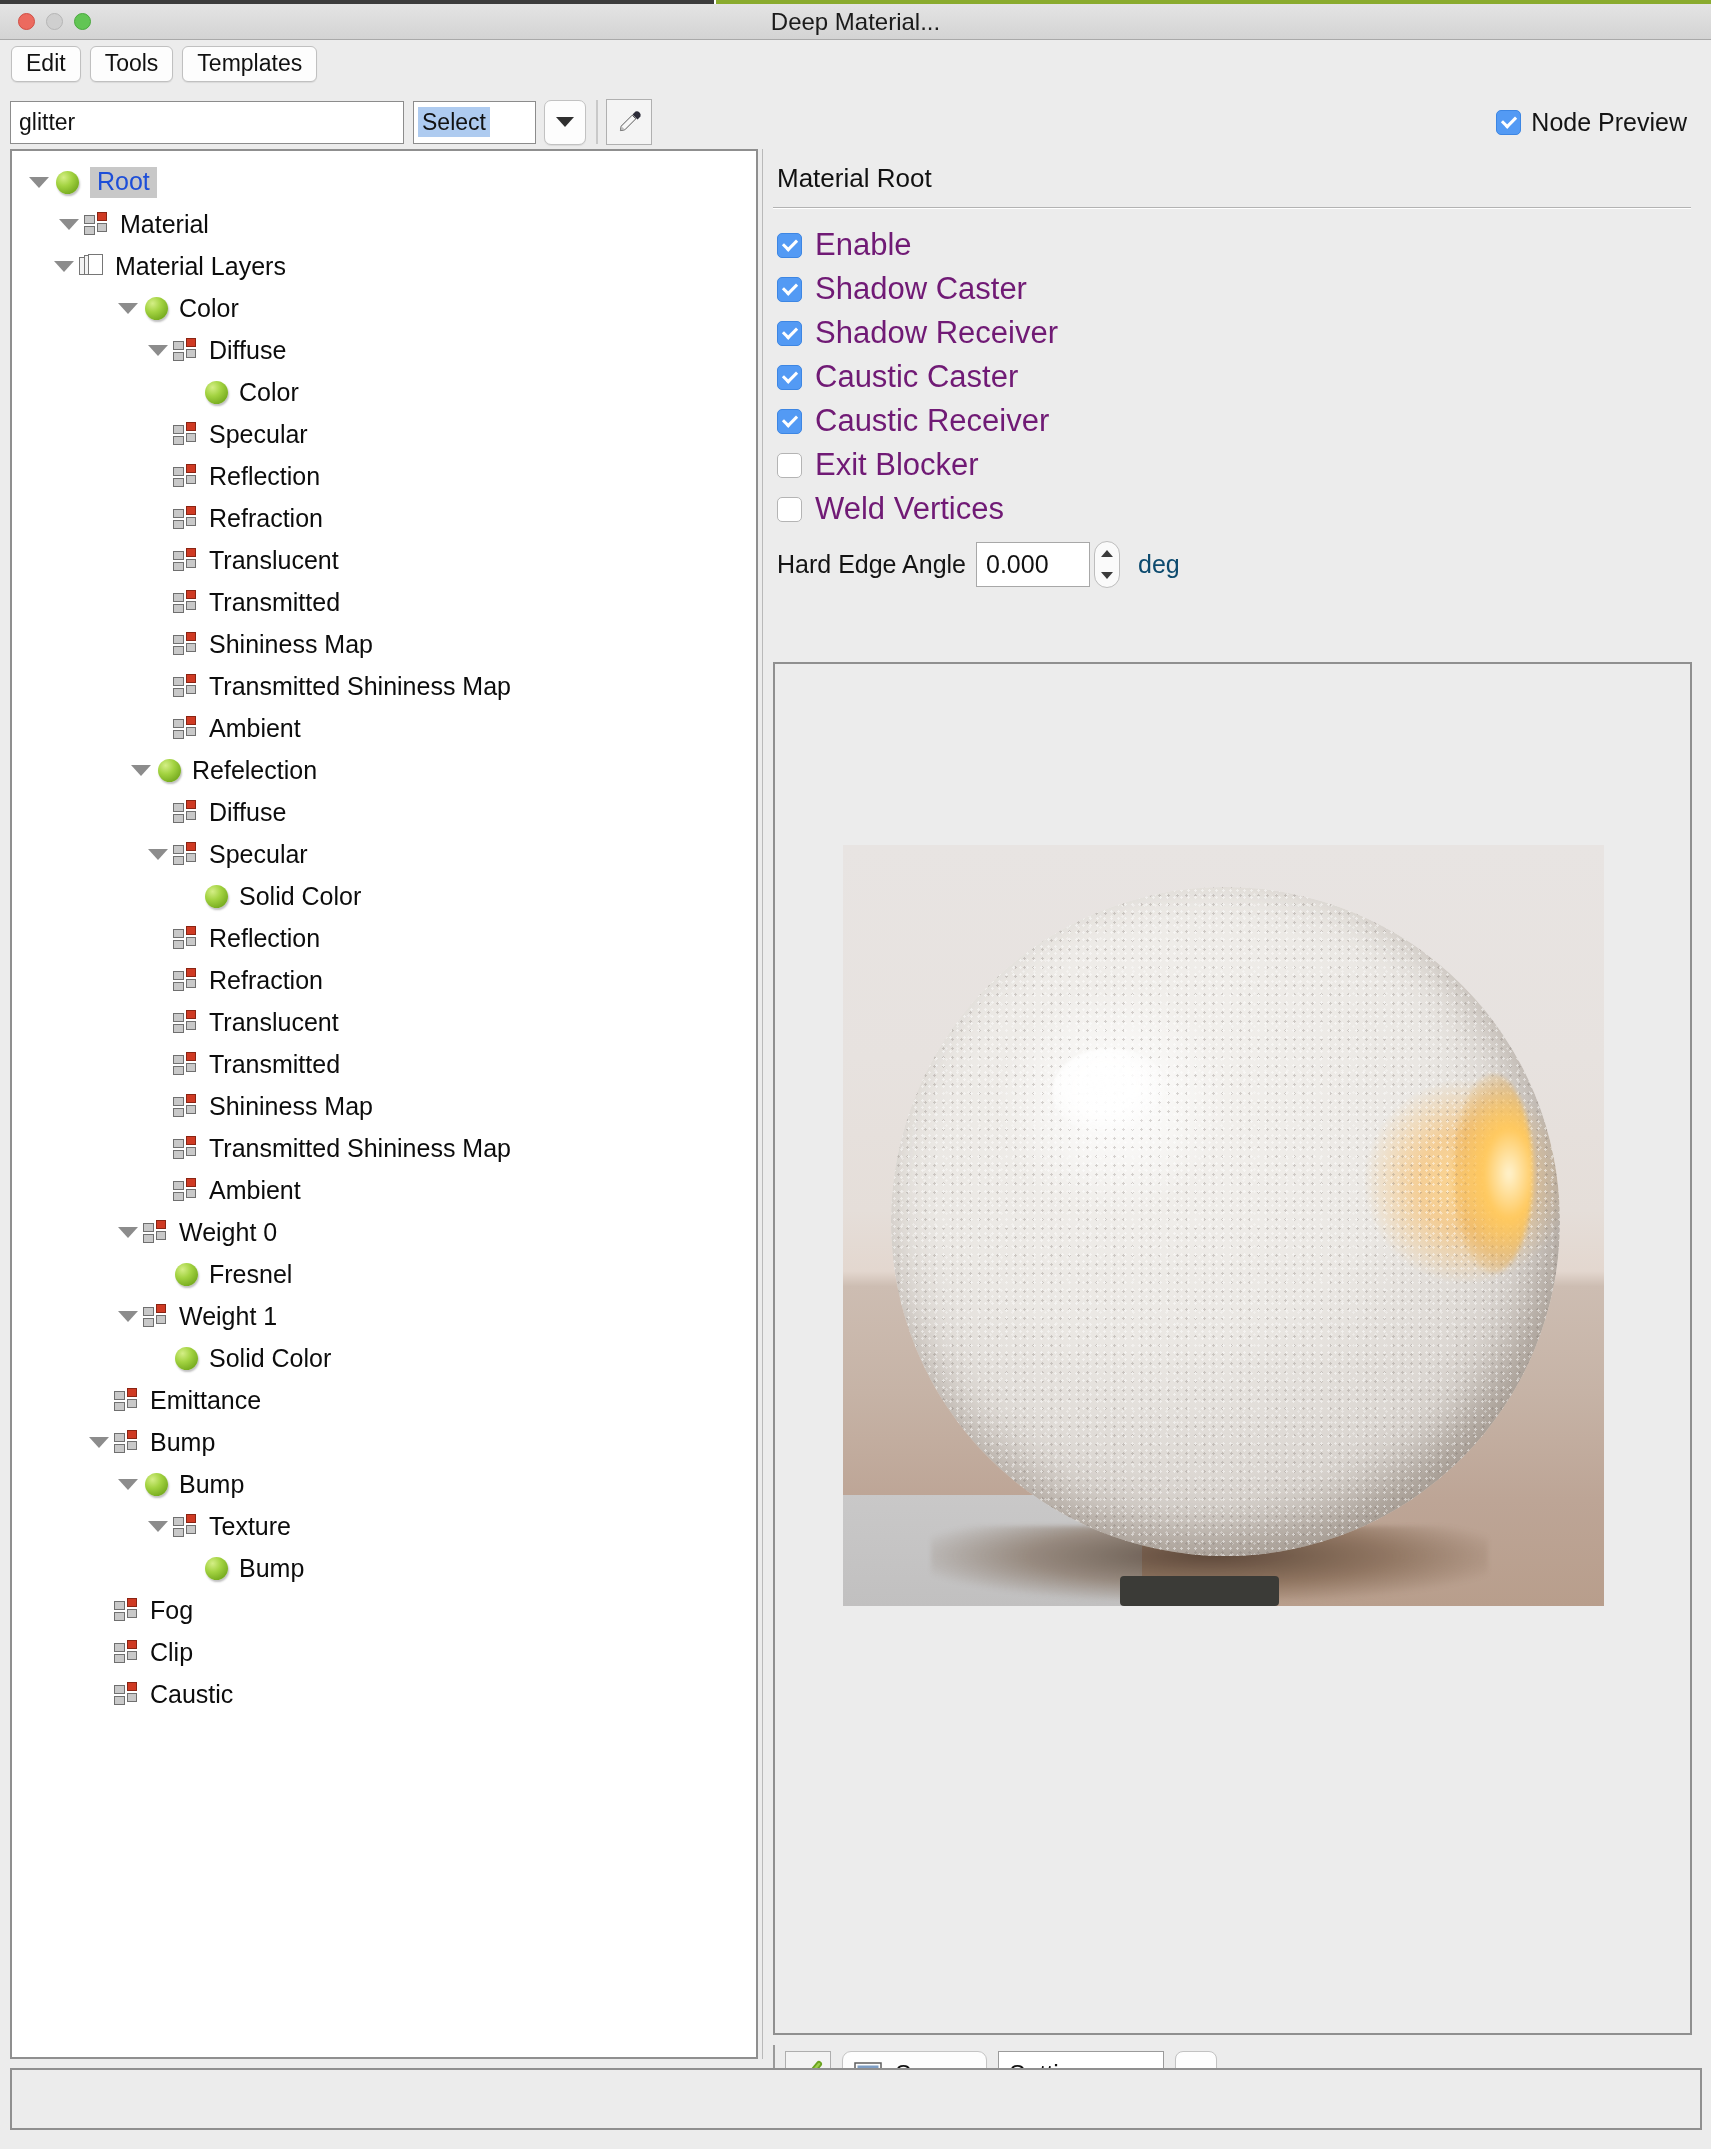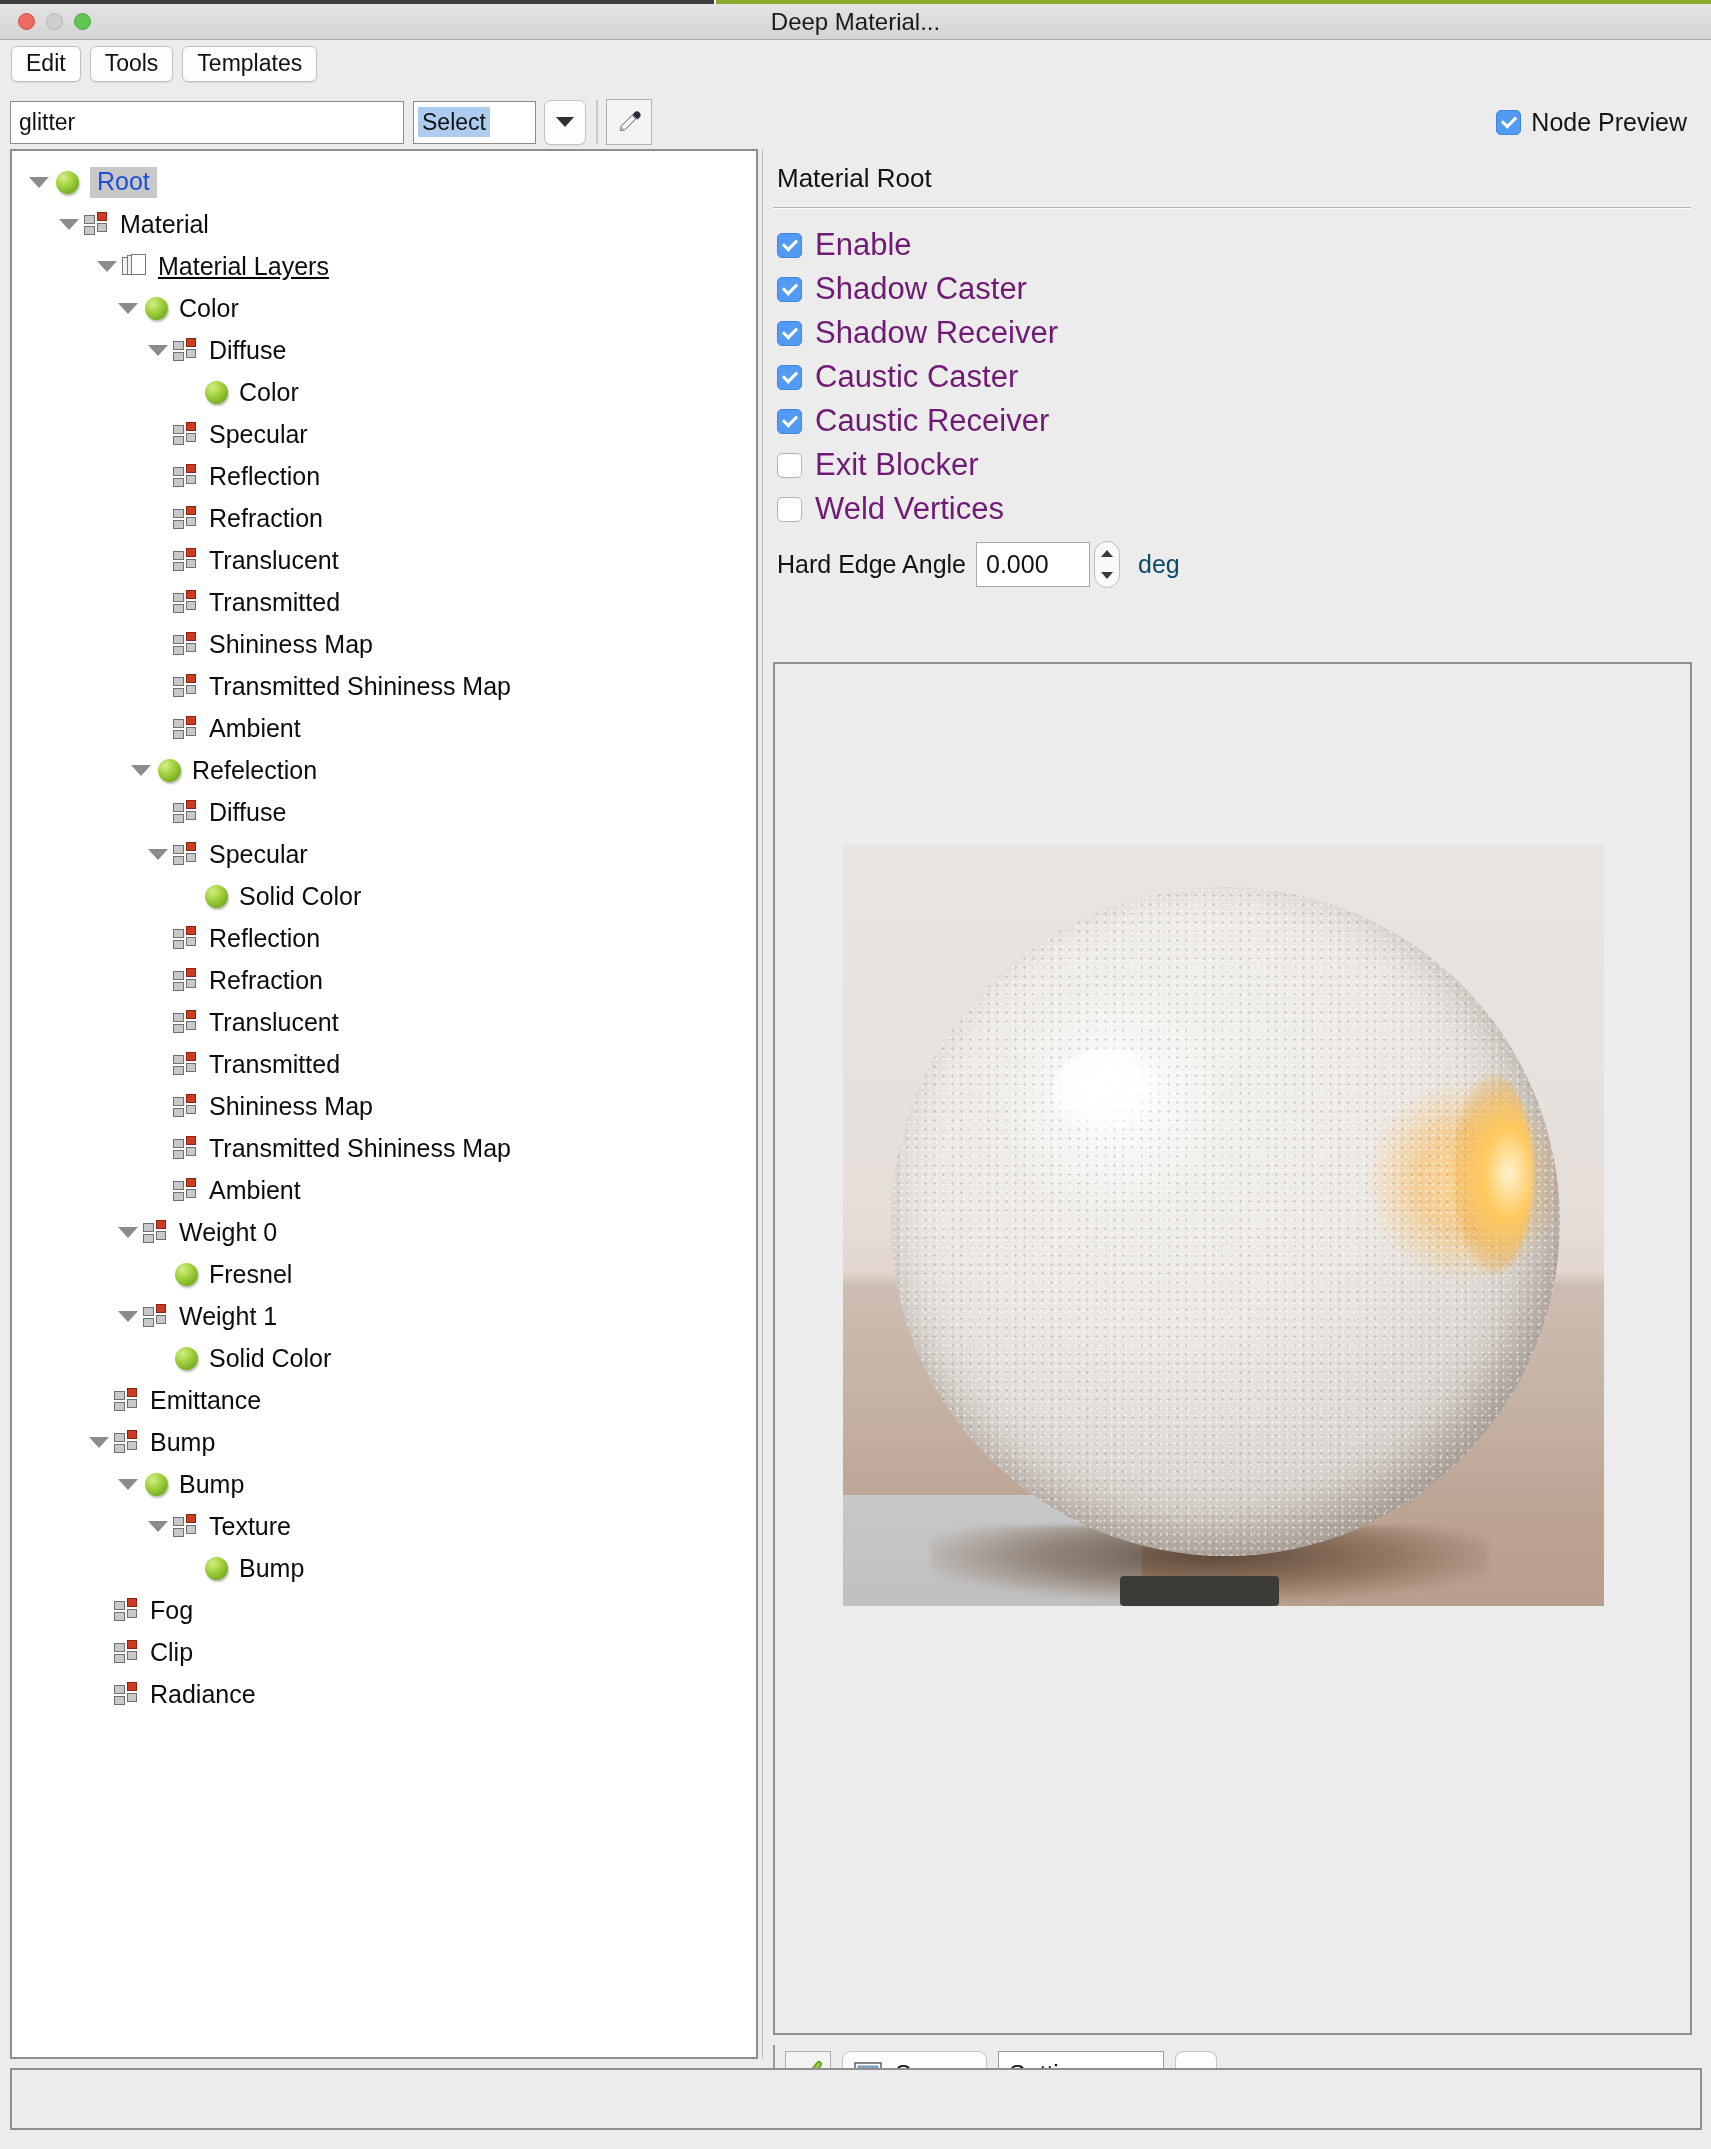--- a/index.html
+++ b/index.html
@@ -322,21 +322,21 @@
             <span class="node-icon">
               <span class="gridicon">
                 <i class="a"></i>
                 <i class="b"></i>
                 <i class="c"></i>
                 <i class="d"></i>
               </span>
             </span>
             <span class="node-label">Material</span>
           </div>
-          <div class="node" style="padding-left: 82px; text-decoration: underline;">
+          <div class="node" style="padding-left: 39px;">
             <span class="twisty">
               <span class="tri"></span>
             </span>
             <span class="node-icon">
               <span class="pagesicon">
                 <i class="p1"></i>
                 <i class="p2"></i>
                 <i class="p3"></i>
               </span>
             </span>
@@ -719,21 +719,21 @@
           <div class="node" style="padding-left: 74px;">
             <span class="twisty empty"></span>
             <span class="node-icon">
               <span class="gridicon">
                 <i class="a"></i>
                 <i class="b"></i>
                 <i class="c"></i>
                 <i class="d"></i>
               </span>
             </span>
-            <span class="node-label">Radiance</span>
+            <span class="node-label">Caustic</span>
           </div>
         </div>
     </div>
 
     <div id="prop-panel">
       <div id="prop-title">Material Root</div>
       <div id="prop-rule"></div>
 
       <div id="checklist">
           <div class="chk-row">

